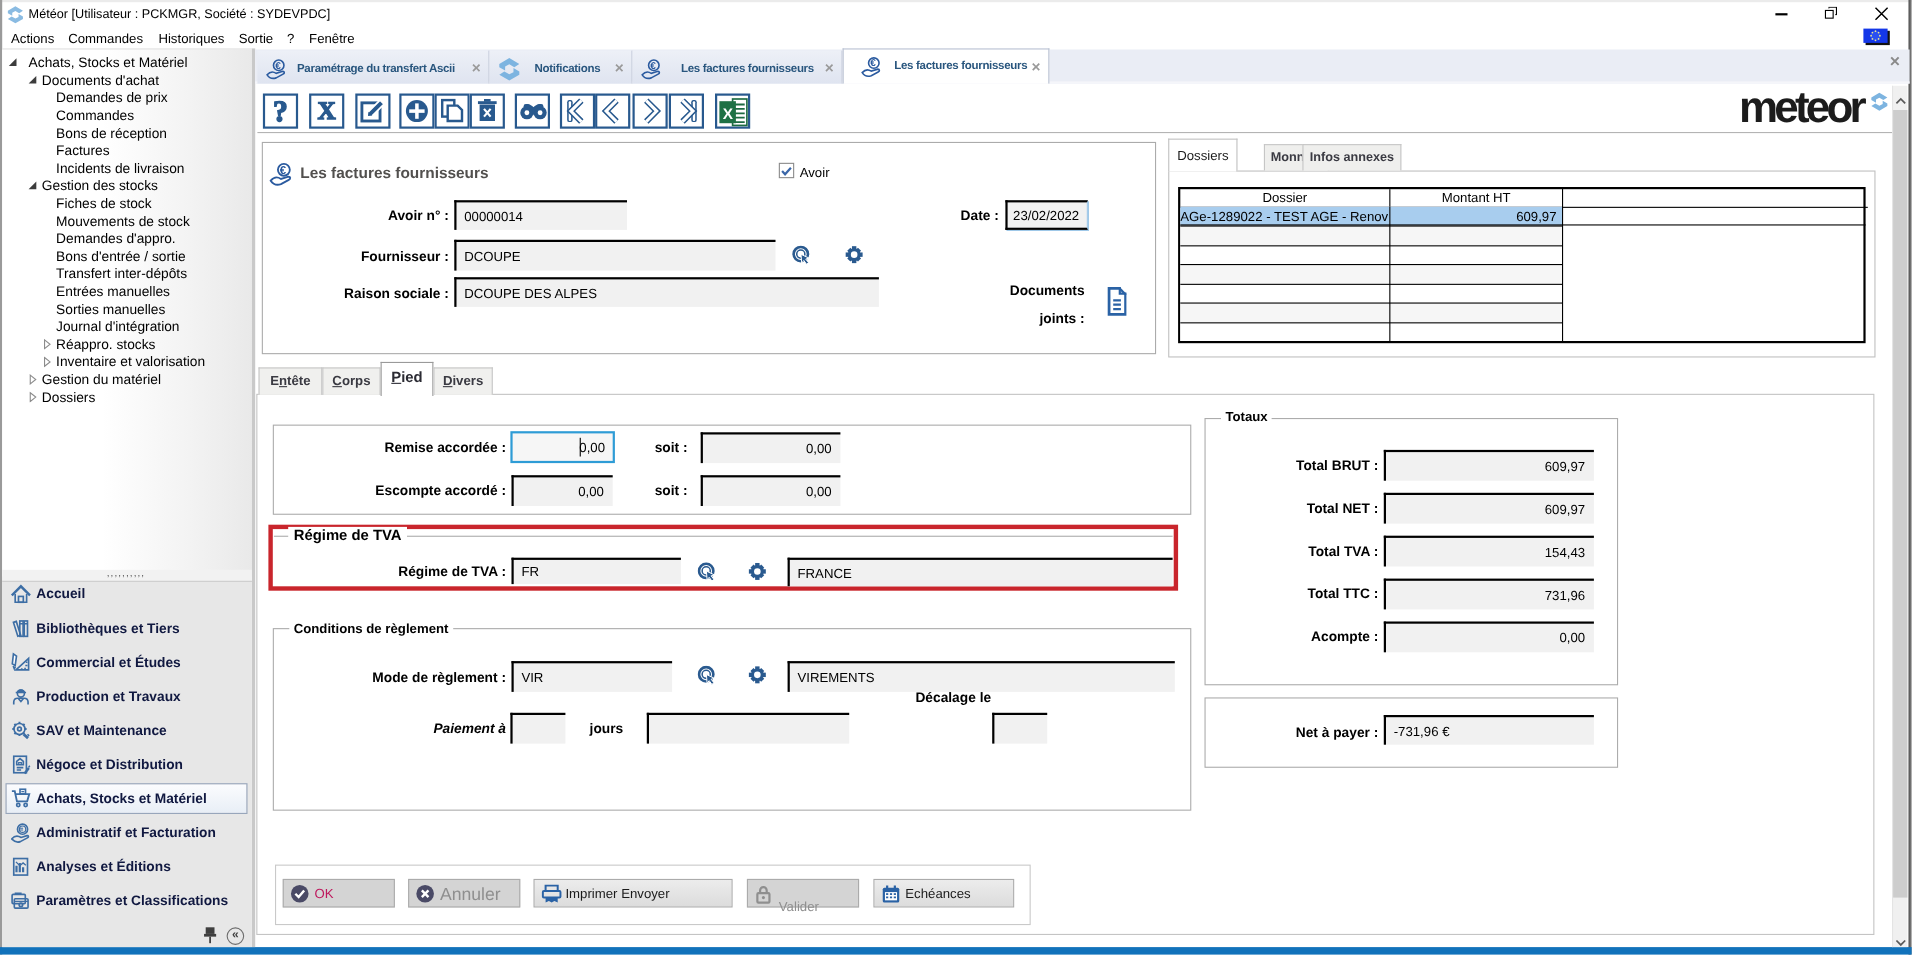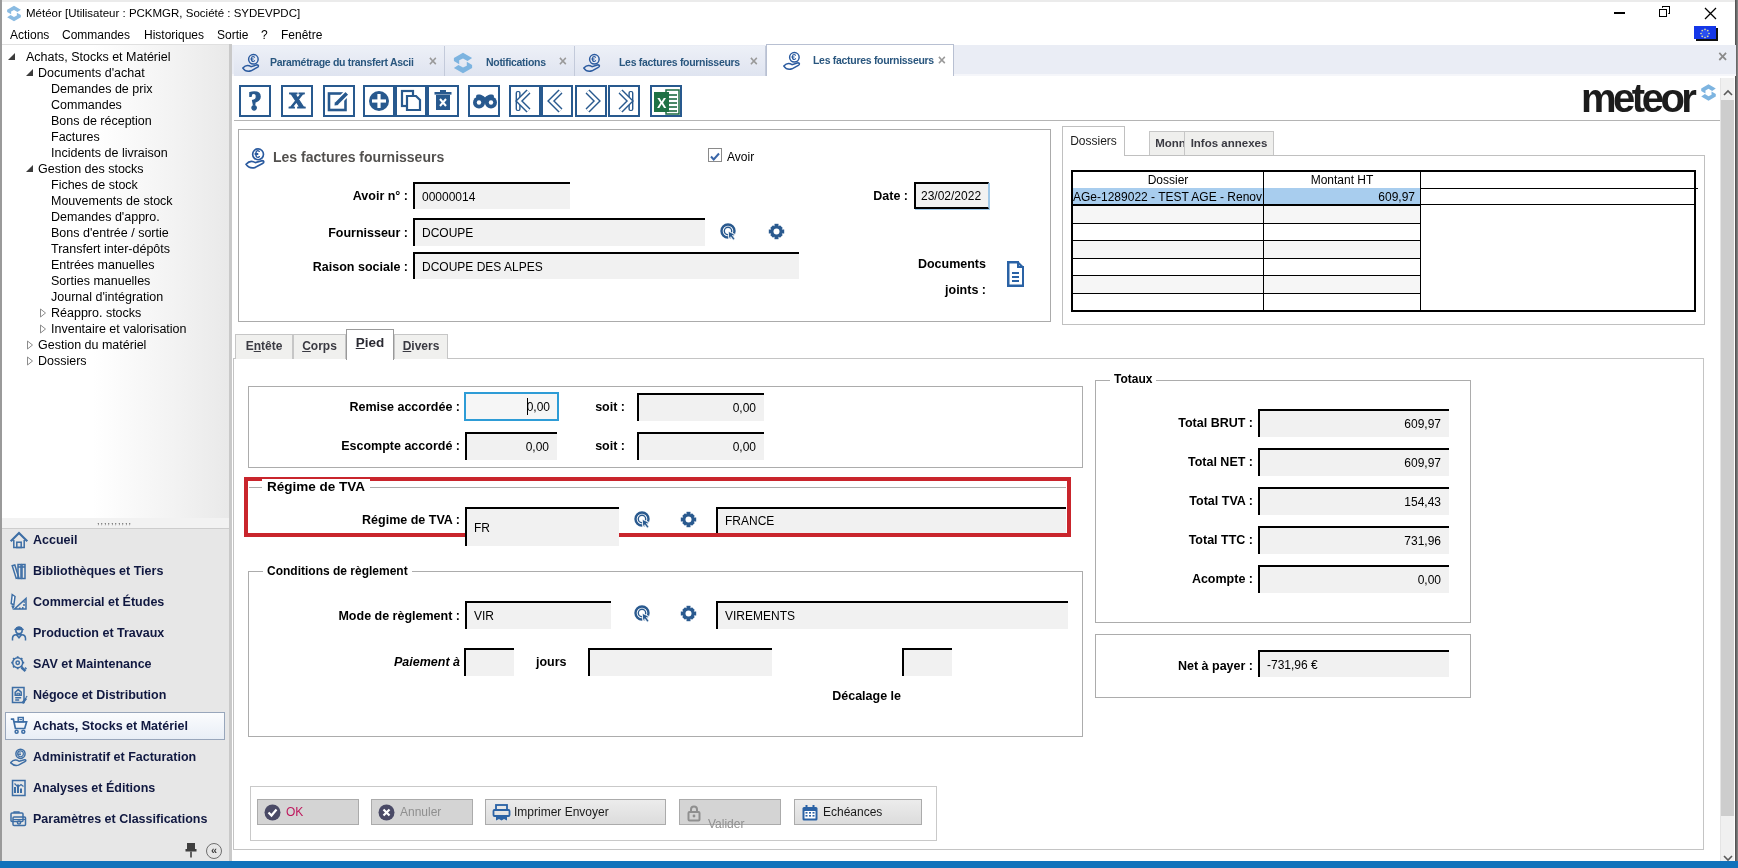--- a/index.html
+++ b/index.html
@@ -447,21 +447,21 @@
   </div>
 <div class="lab" style="left:520px;top:439px;width:105px;">soit :</div>
 <div class="fld" style="left:637px;top:432px;width:127px;height:28px;">
     <span class="vr">0,00</span>
   </div>
 
 <div class="abs" style="left:244px;top:477px;width:827px;height:60px;border:4px solid #c9252c;"></div>
 <div class="abs" style="left:249px;top:487px;width:817px;height:46px;border-top:1px solid #acacac;"></div>
 <div class="abs" style="left:262px;top:479px;background:#fff;padding:0 5px;font-weight:bold;font-size:13.5px;color:#000;">Régime de TVA</div>
 <div class="lab" style="left:280px;top:513px;width:180px;">Régime de TVA :</div>
-<div class="fld" style="left:465px;top:507px;width:154px;height:39px;">
+<div class="fld" style="left:465px;top:507px;width:154px;height:24px;">
     <span class="v">FR</span>
   </div>
 <div class="abs" style="left:634px;top:511px;" id="mag2"><svg width="18" height="18" viewBox="0 0 18 18">
       <circle cx="8" cy="8" r="6.5" fill="none" stroke="#2a5a8f" stroke-width="2.4"></circle>
       <circle cx="8" cy="8" r="3.7" fill="none" stroke="#2a5a8f" stroke-width="1.4"></circle>
       <polygon points="8.2,8.2 15.4,11.6 12.5,12.5 15,15.7 13.2,17.2 10.7,13.8 8.8,16.2" fill="#2a5a8f" stroke="#fff" stroke-width="0.9"></polygon>
     </svg></div>
 <div class="abs" style="left:680px;top:511px;" id="gear2"><svg width="17" height="17" viewBox="0 0 17 17">
       <g fill="#2a5a8f">
         <rect x="6.5" y="0.8" width="4" height="15.4"></rect>
@@ -501,21 +501,21 @@
       </g>
       <circle cx="8.5" cy="8.5" r="3" fill="#fff"></circle>
     </svg></div>
 <div class="fld" style="left:716px;top:601px;width:352px;height:28px;">
     <span class="v">VIREMENTS</span>
   </div>
 <div class="lab" style="left:280px;top:655px;width:180px;font-style:italic;">Paiement à</div>
 <div class="fld" style="left:464px;top:648px;width:50px;height:28px;"></div>
 <div class="lab" style="left:536px;top:655px;width:50px;text-align:left;">jours</div>
 <div class="fld" style="left:588px;top:648px;width:184px;height:28px;"></div>
-<div class="lab" style="left:770px;top:689px;width:131px;">Décalage le</div>
+<div class="lab" style="left:770px;top:627px;width:131px;">Décalage le</div>
 <div class="fld" style="left:902px;top:648px;width:50px;height:28px;"></div>
 
 <div class="grp" style="left:1095px;top:380px;width:376px;height:243px;"></div>
 <div class="glab" style="left:1110px;top:372px;position:absolute;">Totaux</div>
 <div class="lab" style="left:1100px;top:416px;width:153px;">Total BRUT :</div>
 <div class="fld" style="left:1258px;top:409px;width:191px;height:28px;">
     <span class="vr">609,97</span>
   </div>
 <div class="lab" style="left:1100px;top:455px;width:153px;">Total NET :</div>
 <div class="fld" style="left:1258px;top:448px;width:191px;height:28px;">
@@ -547,21 +547,21 @@
           <circle cx="8.5" cy="8.5" r="8" fill="#4a4a66"></circle>
           <path d="M4.5 8.5 L7.5 11.5 L12.5 5.5" stroke="#fff" stroke-width="2.2" fill="none"></path>
         </svg></span>
  <span style="position:absolute;left:28px;top:5px;font-size:12px;color:#be185d;">OK</span>
     </div>
     <div class="abs" style="left:371px;top:799px;width:102px;height:26px;background:#d4d4d4;border:1px solid #ababab;">
  <span style="position:absolute;left:6px;top:4px;"><svg width="17" height="17" viewBox="0 0 17 17">
           <circle cx="8.5" cy="8.5" r="8" fill="#4a4a66"></circle>
           <path d="M5.5 5.5 l6 6 M11.5 5.5 l-6 6" stroke="#fff" stroke-width="2.2"></path>
         </svg></span>
- <span style="position:absolute;left:28px;top:5px;font-size:12px;color:#8f8f8f;">Annuler</span>
+ <span style="position:absolute;left:28px;top:5px;font-size:16px;color:#8f8f8f;">Annuler</span>
     </div>
     <div class="abs" style="left:485px;top:799px;width:181px;height:26px;background:linear-gradient(#ececec,#dcdcdc);border:1px solid #ababab;">
  <span style="position:absolute;left:6px;top:4px;"><svg width="19" height="18" viewBox="0 0 19 18">
           <rect x="4" y="1" width="11" height="5" fill="none" stroke="#2a62a5" stroke-width="1.8"></rect>
           <rect x="1.5" y="6" width="16" height="6" rx="1" fill="none" stroke="#2a62a5" stroke-width="1.8"></rect>
           <path d="M4 12 h11 v4.5 l-3 -1.5 -2.5 1.5 -2.5-1.5 -3 1.5 Z" fill="#2a62a5"></path>
         </svg></span>
  <span style="position:absolute;left:28px;top:5px;font-size:12px;color:#1a1a1a;">Imprimer Envoyer</span>
     </div>
     <div class="abs" style="left:679px;top:799px;width:102px;height:26px;background:#d4d4d4;border:1px solid #ababab;">

